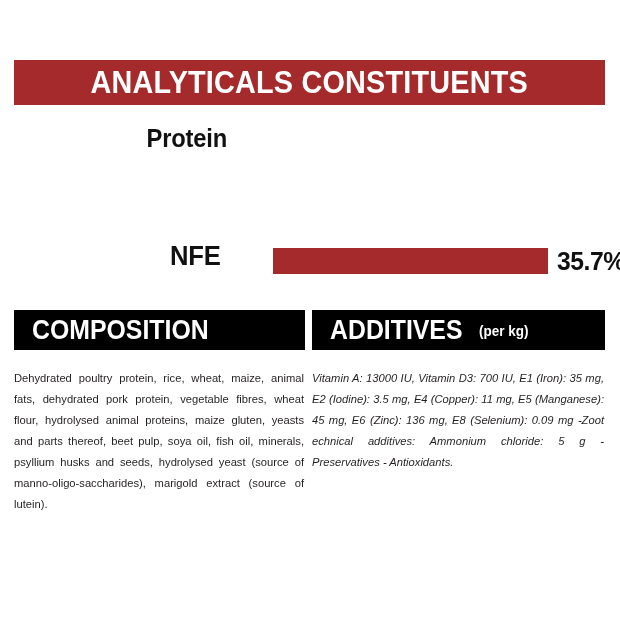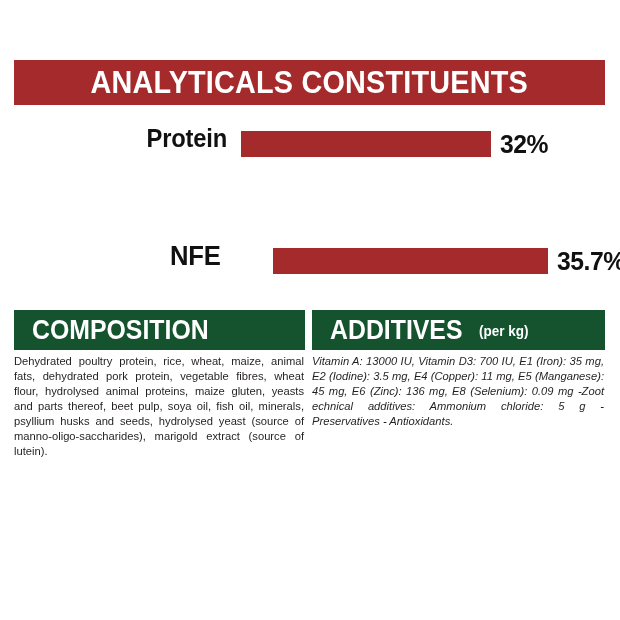--- a/index.html
+++ b/index.html
@@ -65,21 +65,21 @@
     transform-origin:left center;
   }
 
   
   .panel{position:absolute;top:310px;}
   .panel.left{left:14px;width:291px;}
   .panel.right{left:312px;width:293px;}
 
   .panel-head{
     height:40px;
-    background:#14532d;
+    background:#000000;
     display:flex;align-items:center;
     padding-left:18px;
     box-sizing:border-box;
   }
   .panel-head-title{
     color:#ffffff;
     font-size:27px;
     font-weight:bold;
     transform:scaleX(.92);
     transform-origin:left center;
@@ -90,23 +90,23 @@
     color:#ffffff;
     font-size:15px;
     font-weight:bold;
     margin-left:5px;
     transform:scaleX(.9);
     transform-origin:left center;
     white-space:nowrap;
     line-height:1;
   }
   .panel-body{
-    padding-top:4px;
+    padding-top:18px;
     font-size:11.2px;
-    line-height:15px;
+    line-height:21px;
     color:#231f20;
     text-align:justify;
     text-justify:inter-word;
     hyphens:none;
   }
   .panel.left .panel-body{padding-right:1px;}
   .panel.right .panel-body{padding-right:1px;font-style:italic;}
 
   
   .footer{position:absolute;left:0;top:555px;width:620px;height:48px;}
@@ -117,24 +117,20 @@
 <div id="page">
 
   <div class="banner">
     <div class="banner-title">ANALYTICALS CONSTITUENTS</div>
   </div>
 
   <div class="chart">
 
     <div class="row" style="top:0px;">
       <div class="row-label">Protein</div>
-      <div class="bar-wrap">
-        <div class="bar" style="width:250px;"></div>
-        <div class="bar-value">32%</div>
-      </div>
     </div>
 
 
 
     <div class="row" style="top:117px;gap:38px;">
       <div class="row-label" style="font-size:27px;">NFE</div>
       <div class="bar-wrap">
         <div class="bar" style="width:275px;"></div>
         <div class="bar-value">35.7%</div>
       </div>

